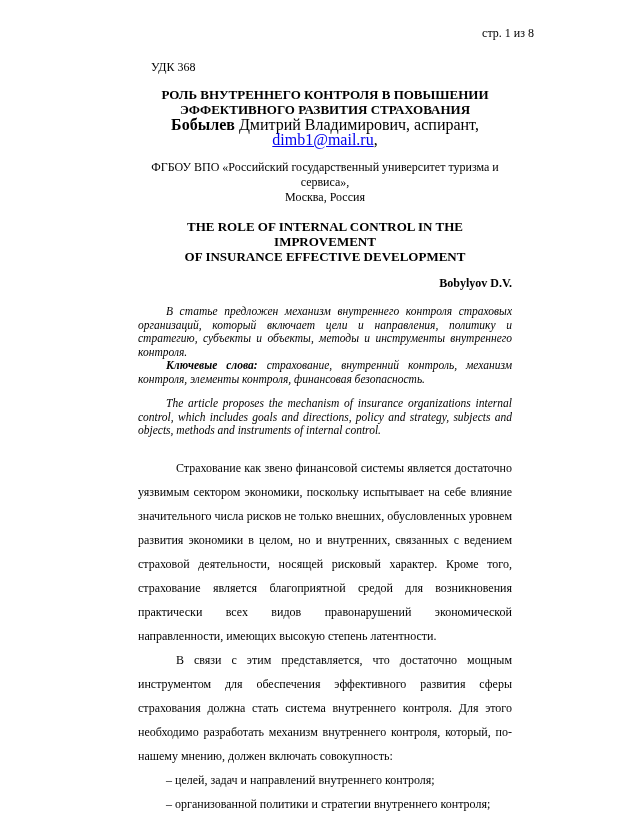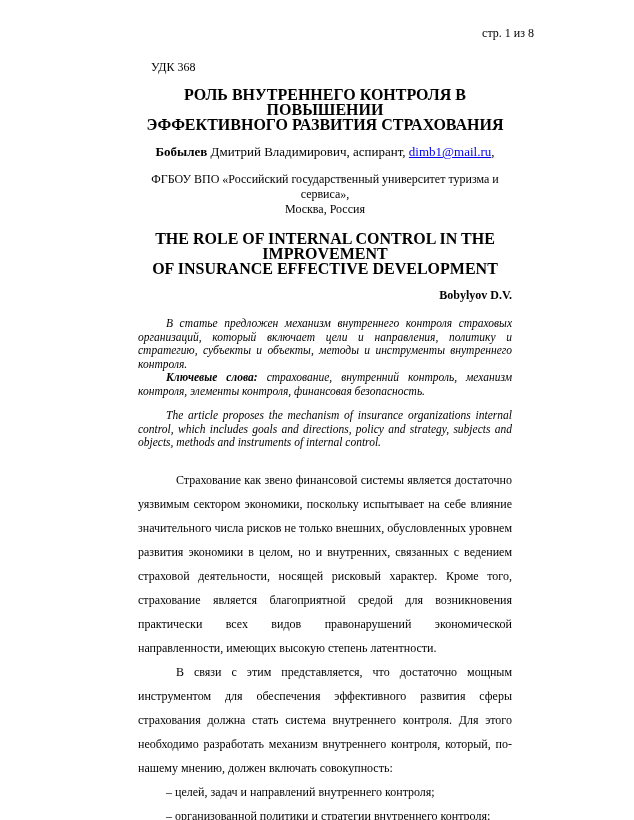--- a/index.html
+++ b/index.html
@@ -20,25 +20,25 @@
     position: absolute;
     top: 26px;
     right: 57px;
     font-size: 12px;
   }
   .udc { margin: 38px 0 0 13px; font-size: 12px; line-height: 1.25; }
   .title-ru, .title-en {
     margin-top: 12px;
     text-align: center;
     font-weight: bold;
-    font-size: 16px;
+    font-size: 13px;
     line-height: 15px;
   }
   .title-en { margin-top: 14px; }
-  .author-line { margin-top: 12px; text-align: center; font-size: 13px; line-height: 15px; }
+  .author-line { margin-top: 0; text-align: center; font-size: 16px; line-height: 15px; }
   .bold { font-weight: bold; }
   a.email-link { color: #0000EE; text-decoration: underline; cursor: pointer; }
   .affiliation { margin-top: 13px; text-align: center; font-size: 12px; line-height: 15px; }
   .author-en { margin-top: 12px; text-align: right; font-size: 12px; line-height: 15px; font-weight: bold; }
   .abstract {
     margin-top: 14px;
     font-style: italic;
     font-size: 11.5px;
     line-height: 13.5px;
     text-align: justify;

